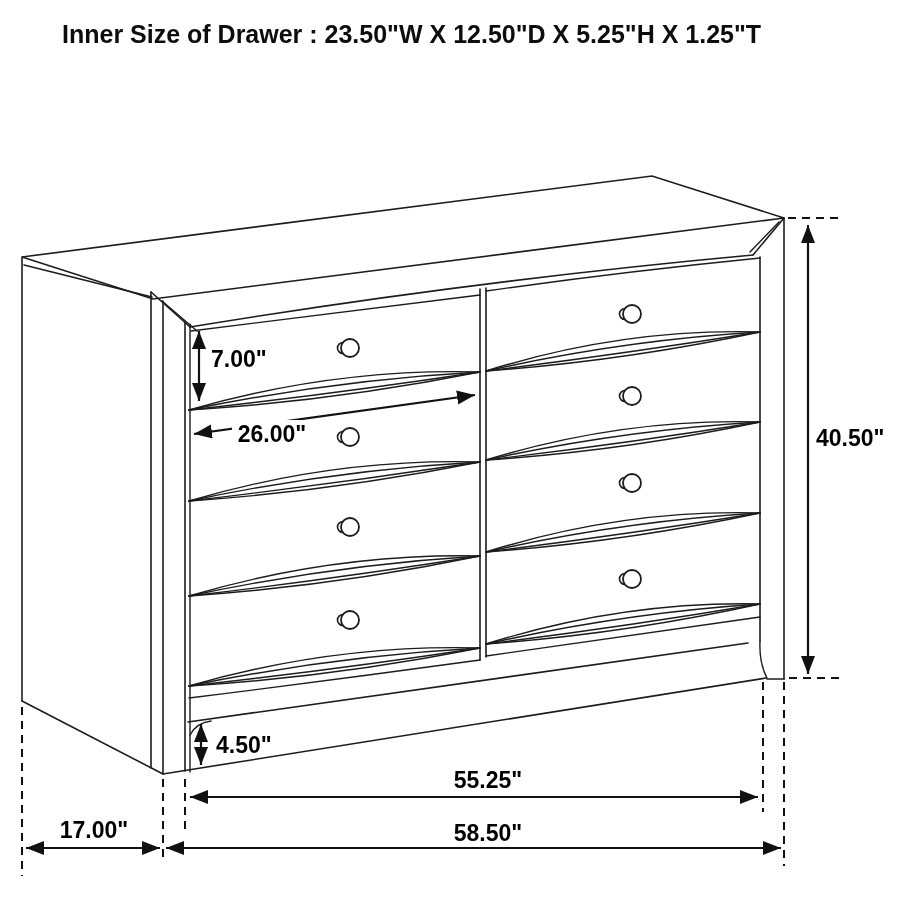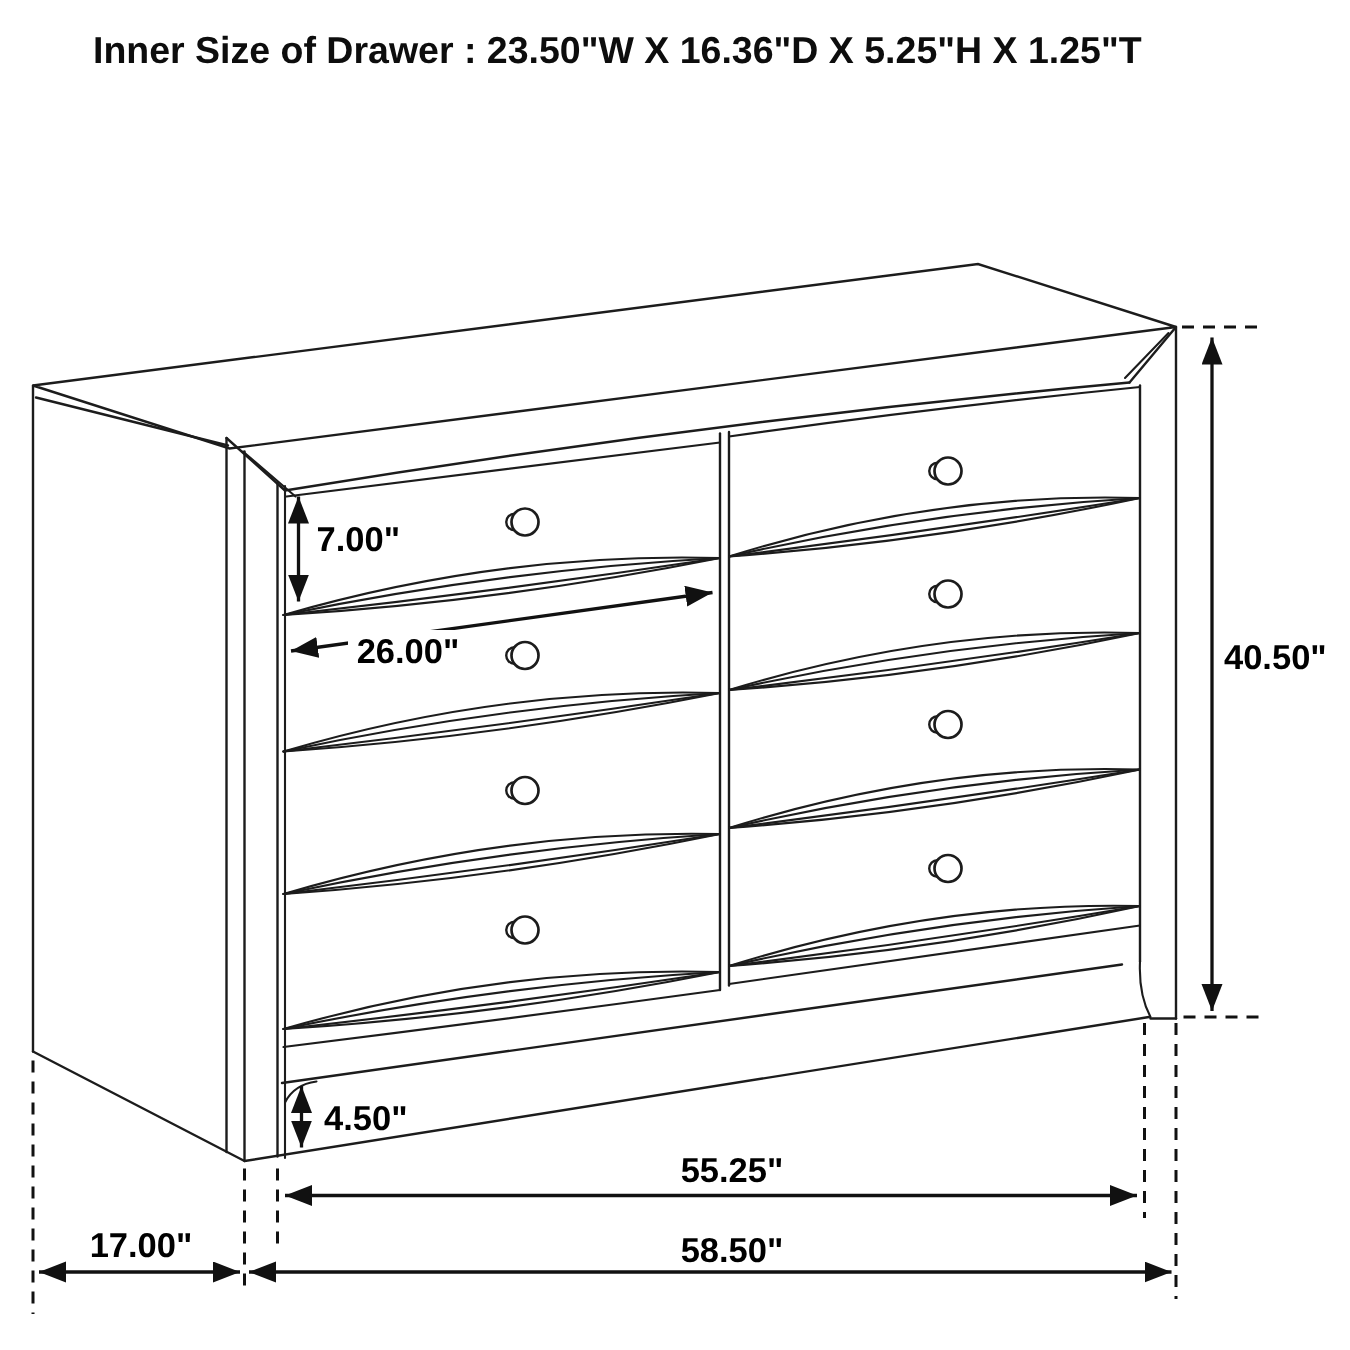--- a/index.html
+++ b/index.html
@@ -21,21 +21,21 @@
   svg .knob-inner{fill:#ffffff;stroke:#1c1c1c;stroke-width:1.6;}
   svg text{
     font-family:"Liberation Sans",sans-serif;font-weight:bold;
     font-size:23px;fill:#000000;
   }
   .mid{text-anchor:middle;}
 </style>
 </head>
 <body>
 
-<div class="title">Inner Size of Drawer : 23.50"W X 16.36"D X 5.25"H X 1.25"T</div>
+<div class="title">Inner Size of Drawer : 23.50"W X 12.50"D X 5.25"H X 1.25"T</div>
 
 <svg width="900" height="900" viewBox="0 0 900 900">
   <defs>
     <marker id="arr" markerUnits="userSpaceOnUse" markerWidth="20" markerHeight="16" refX="18" refY="7" orient="auto-start-reverse">
       <path d="M0,0 L18,7 L0,14 Z" fill="#111111"></path>
     </marker>
   </defs>
 
   <g>
 

